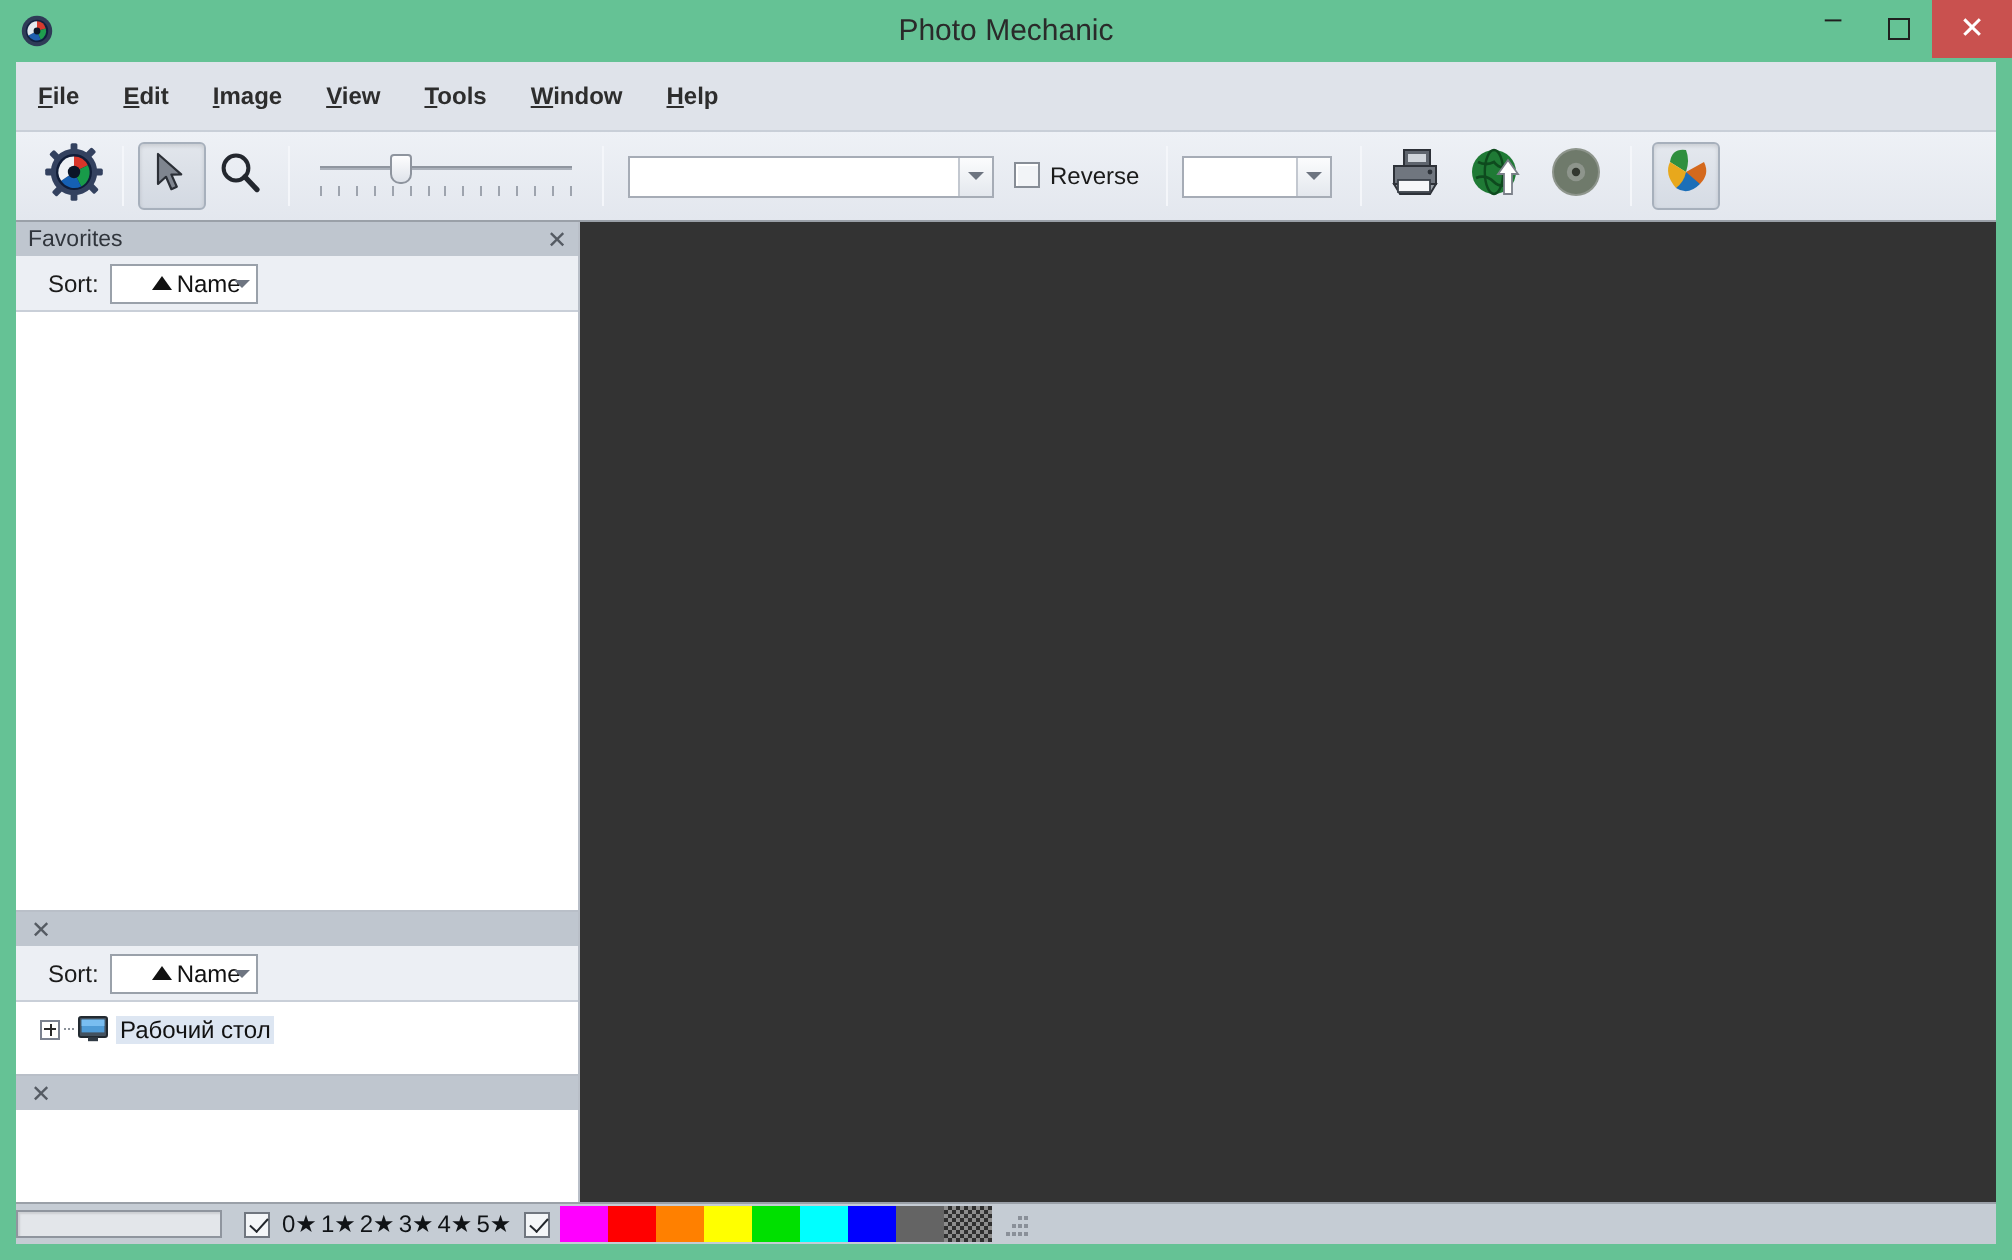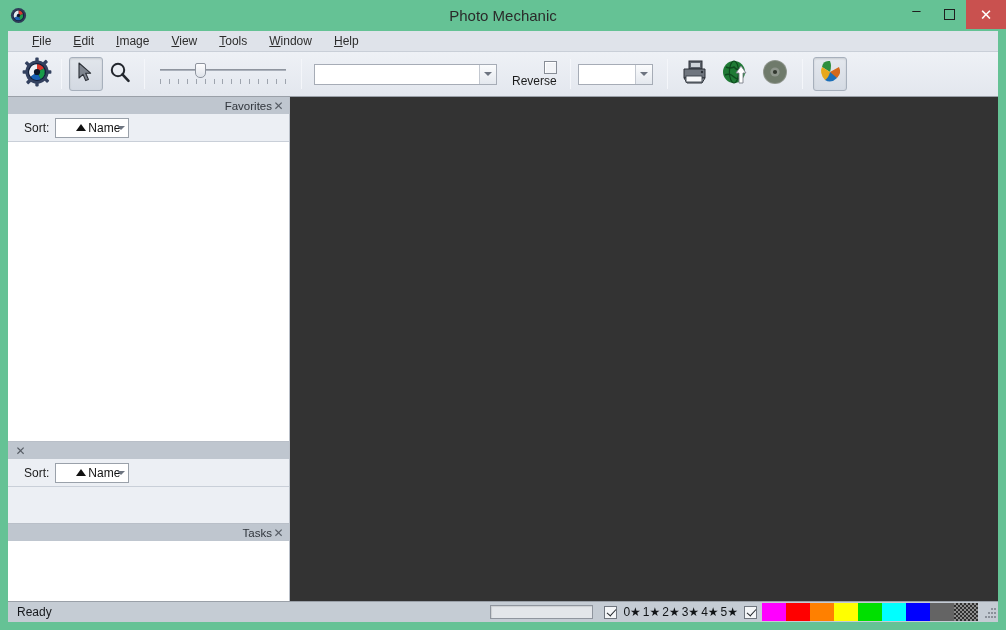--- a/index.html
+++ b/index.html
@@ -61,26 +61,26 @@
   #client {
     position: absolute;
     left: 8px; top: 31px;
     width: 990px; height: 591px;
     background: #eceff4;
     display: flex; flex-direction: column;
   }
 
   
   #menu-bar {
-    height: 21px;
+    height: 35px;
     background: #dfe3ea;
     border-bottom: 1px solid #c9cfd8;
     display: flex; align-items: center;
-    padding-left: 13px;
     flex: 0 0 auto;
+    font-weight: bold;
   }
   .menu-item {
     font-size: 12px;
     color: #2d2d2d;
     padding: 1px 11px;
     cursor: default;
     white-space: nowrap;
   }
   .menu-item u { text-decoration: underline; }
 
@@ -167,24 +167,23 @@
     width: 0; height: 0;
     border-left: 4px solid transparent;
     border-right: 4px solid transparent;
     border-top: 4px solid #6d7480;
   }
   #combo-filter { width: 183px; margin-left: 5px; }
   #combo-preset { width: 75px; }
 
   
   #reverse-wrap {
-    display: flex; align-items: flex-end;
+    display: flex; align-items: flex-start;
     margin-left: 10px; margin-right: 6px;
     cursor: default;
-    flex-direction: column;
   }
   .chk {
     width: 13px; height: 13px;
     background: #f2f4f7;
     border: 1px solid #878d96;
     box-shadow: inset 1px 1px 0 #fff;
     display: flex; align-items: center; justify-content: center;
     position: relative;
   }
   #reverse-label {
@@ -220,21 +219,20 @@
     flex: 0 0 282px;
     display: flex; flex-direction: column;
     background: #eceff4;
     border-right: 1px solid #b9bfc8;
   }
 
   .panel {
     display: flex; flex-direction: column;
     border-bottom: 1px solid #b9bfc8;
     min-height: 0;
-    text-align: right;
   }
   .panel-head {
     height: 17px;
     background: #bfc6cf;
     display: flex; align-items: center;
     padding: 0 4px 0 6px;
     flex: 0 0 auto;
   }
   .panel-title {
     font-size: 11.5px;
@@ -632,40 +630,53 @@
             <div class="sort-combo">
               <span class="sval">
                 <span class="tri-up"></span>
                 <span>Name</span>
               </span>
               <span class="cbtn2">
                   <span class="caret"></span>
                 </span>
             </div>
           </div>
+          <div class="panel-body">
+            <div class="tree-row" style="margin-top:5px;">
+              <span class="tree-expander"></span>
+              <span class="tree-dots"></span>
+              <span class="monitor-icon">
+                <svg width="15" height="13" viewBox="0 0 15 13">
+                  <rect x="0.5" y="0.5" width="14" height="10" rx="1" fill="#43515e" stroke="#222a31"></rect>
+                  <rect x="1.8" y="1.8" width="11.4" height="6.4" fill="#4f9bd6"></rect>
+                  <rect x="1.8" y="1.8" width="11.4" height="3.2" fill="#79bdf0"></rect>
+                  <rect x="5" y="10.6" width="5" height="2" fill="#303a44"></rect>
+                </svg>
+              </span>
+              <span class="tree-label">Рабочий стол</span>
+            </div>
+          </div>
         </div>
 
         <div class="panel" id="panel-tasks">
           <div class="panel-head">
-            <span class="panel-title">Tasks</span>
             <span class="panel-close">✕</span>
           </div>
           <div class="panel-body"></div>
         </div>
 
       </div>
 
       <div id="main-area" style="background: rgb(51, 51, 51);">
         <div id="main-vscroll"></div>
       </div>
 
     </div>
 
     <div id="status-bar">
-      <div id="status-text">Ready</div>
 
       <div id="status-right">
         <div id="progress-field"></div>
 
         <span class="status-chk"></span>
 
         <div id="stars">
           <span class="star-item">0★</span>
           <span class="star-item">1★</span>
           <span class="star-item">2★</span>

